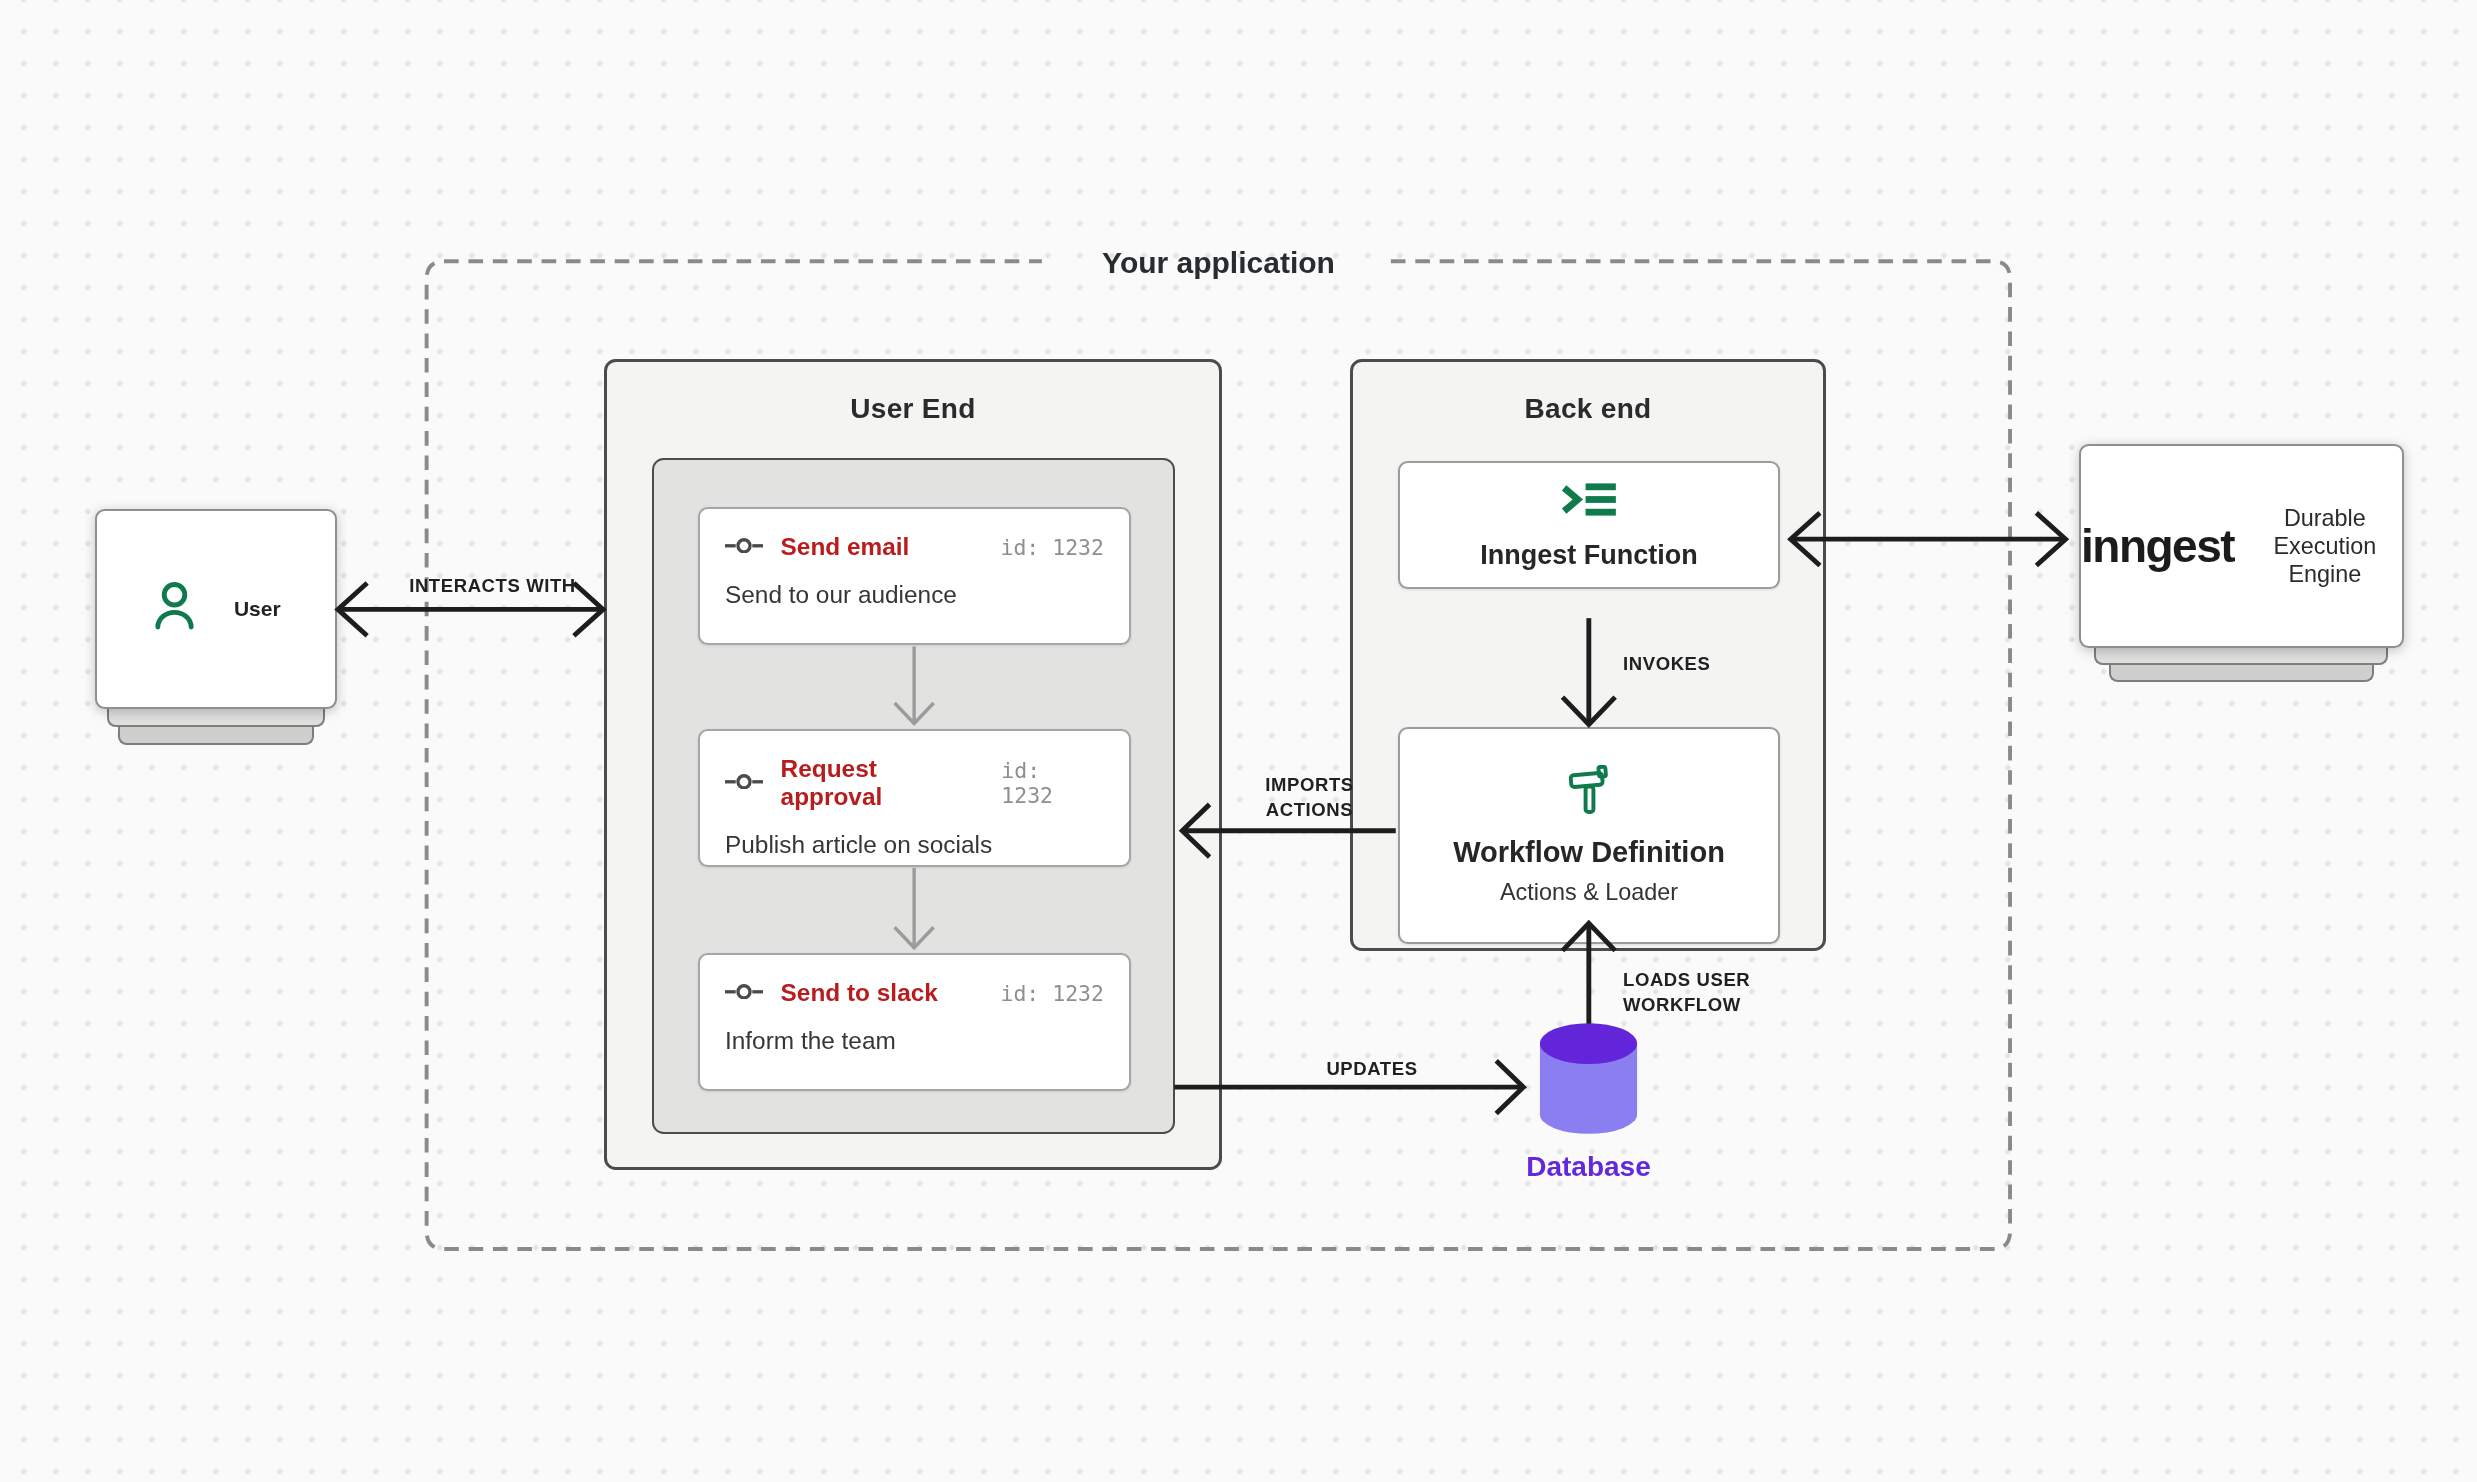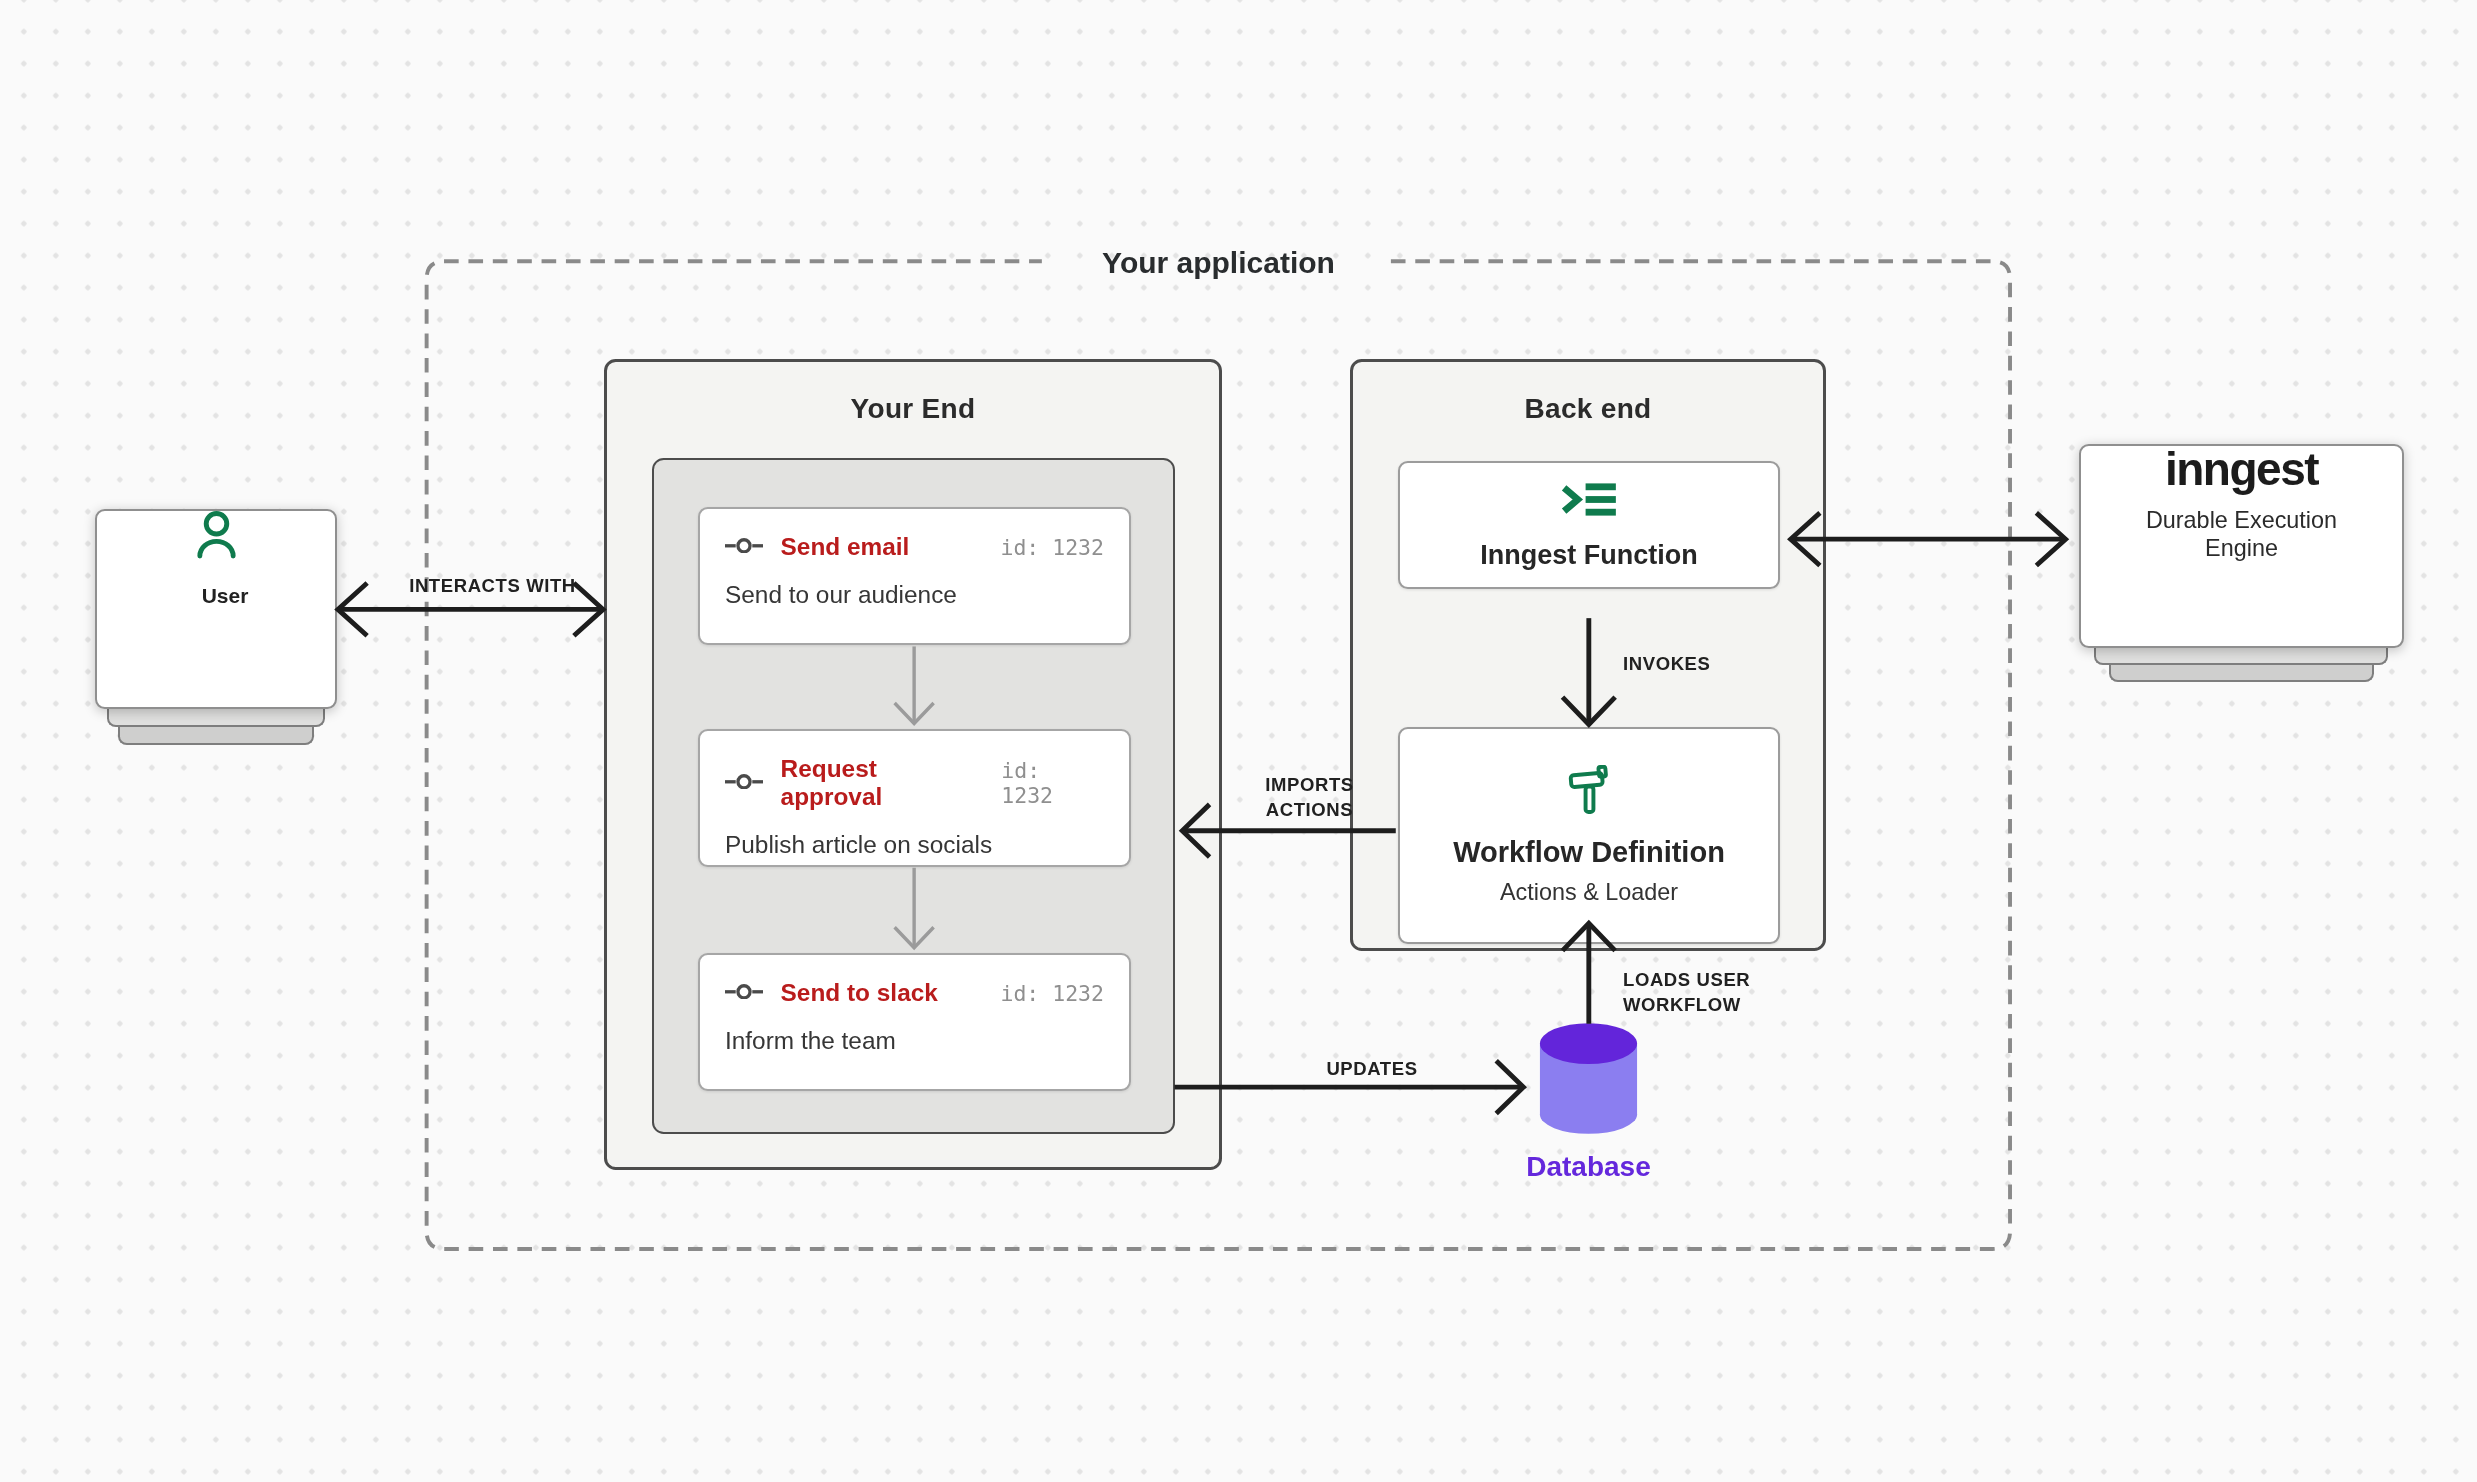--- a/index.html
+++ b/index.html
@@ -45,21 +45,21 @@
     box-shadow:0 1px 2.9px rgba(0,0,0,.10);
     display:flex;flex-direction:column;align-items:center;justify-content:center;gap:15.6px;
   }
   .node-card .node-label{font-size:27px;font-weight:600;color:#262626;}
   .node-card .node-sub{font-size:23.4px;color:#333333;margin-top:-5.9px;}
 
   
   .stack-box{
     background:#ffffff;border:2px solid #8f8f8f;border-radius:9.8px;
     box-shadow:0 2.9px 11.7px rgba(0,0,0,.22);
-    display:flex;flex-direction:column;align-items:center;justify-content:flex-start;gap:17.6px;
+    display:flex;flex-direction:row;align-items:center;justify-content:center;gap:17.6px;
     z-index:3;
   }
   .tray{
     border:2px solid #7e7e7e;border-top:none;border-radius:0 0 8.8px 8.8px;
   }
   .tray1{background:#e0e0df;z-index:2;}
   .tray2{background:#cfcfce;z-index:1;}
   .stack-label{font-size:21px;font-weight:600;color:#222222;margin-left:18px;}
 
   .logo-text{font-size:46px;font-weight:800;letter-spacing:-1.5px;color:#1c1c1c;line-height:1;}
@@ -97,21 +97,21 @@
     <span>
       <svg width="47" height="51" viewBox="0 0 48 52">
         <circle cx="24" cy="13" r="10.5" fill="none" stroke="#0f7b4d" stroke-width="5"></circle>
         <path d="M7 46 a17 15 0 0 1 34 0" fill="none" stroke="#0f7b4d" stroke-width="5" stroke-linecap="round"></path>
       </svg>
     </span>
     <span class="stack-label">User</span>
   </div>
 
   <div class="abs panel z2" style="left:592px;top:359px;width:618px;height:811px;">
-    <div class="panel-title">Your End</div>
+    <div class="panel-title">User End</div>
   </div>
   <div class="abs inner-wrap z2" style="left:640px;top:458px;width:523px;height:676px;"></div>
 
   <div class="abs card z3" style="left:686px;top:507px;width:433px;height:138px;">
     <div class="card-head">
       <span>
         <svg width="38" height="15.6" viewBox="0 0 39 16">
           <line x1="0" y1="8" x2="11" y2="8" stroke="#4a4a4a" stroke-width="3.4"></line>
           <circle cx="19.5" cy="8" r="6.2" fill="none" stroke="#4a4a4a" stroke-width="3.4"></circle>
           <line x1="28" y1="8" x2="39" y2="8" stroke="#4a4a4a" stroke-width="3.4"></line>

